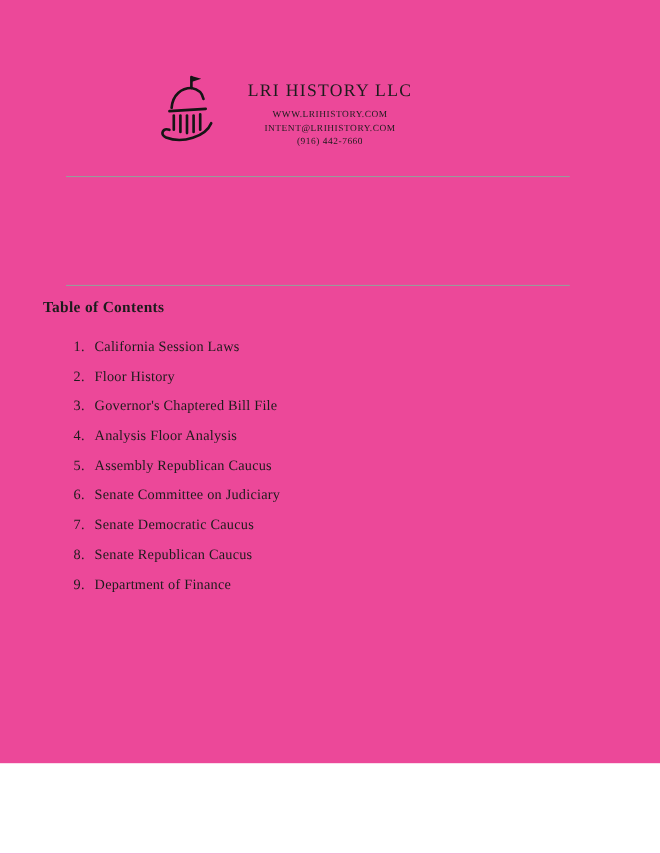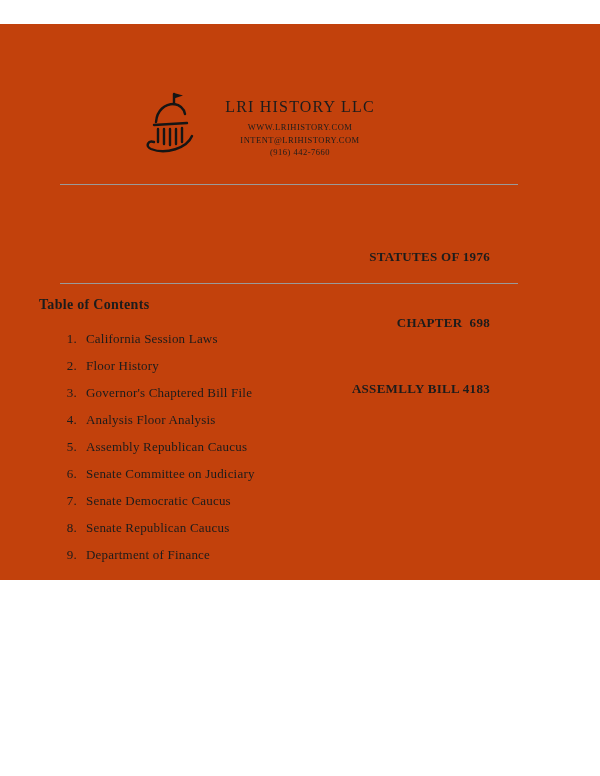--- a/index.html
+++ b/index.html
@@ -3,26 +3,25 @@
 <meta charset="utf-8">
 <style>
   html, body {
     margin: 0;
     padding: 0;
     background: #ffffff;
   }
   .page {
     position: relative;
     width: 600px;
-    height: 556px;
-    background: #c2410c;
+    height: 694px;
+    background: #ec4899;
     font-family: "Liberation Serif", serif;
     color: #1c1c1c;
     overflow: hidden;
-    margin-top: 24px;
   }
 
   
   .logo {
     position: absolute;
     left: 140px;
     top: 62px;
     width: 60px;
     height: 78px;
   }
@@ -131,25 +130,20 @@
 
   <div class="header-text">
     <div class="company-name">LRI HISTORY LLC</div>
     <div class="contact-line">WWW.LRIHISTORY.COM</div>
     <div class="contact-line">INTENT@LRIHISTORY.COM</div>
     <div class="contact-line">(916) 442-7660</div>
   </div>
 
   <hr class="rule rule-1">
 
-  <div class="reference">
-    <div>STATUTES OF 1976</div>
-    <div>CHAPTER  698</div>
-    <div>ASSEMLLY BILL 4183</div>
-  </div>
 
   <hr class="rule rule-2">
 
   <div class="toc-title">Table of Contents</div>
 
   <ol class="toc-list">
     <li class="toc-item">
       <span class="toc-number">1.</span>
       <span class="toc-label">California Session Laws</span>
     </li>

